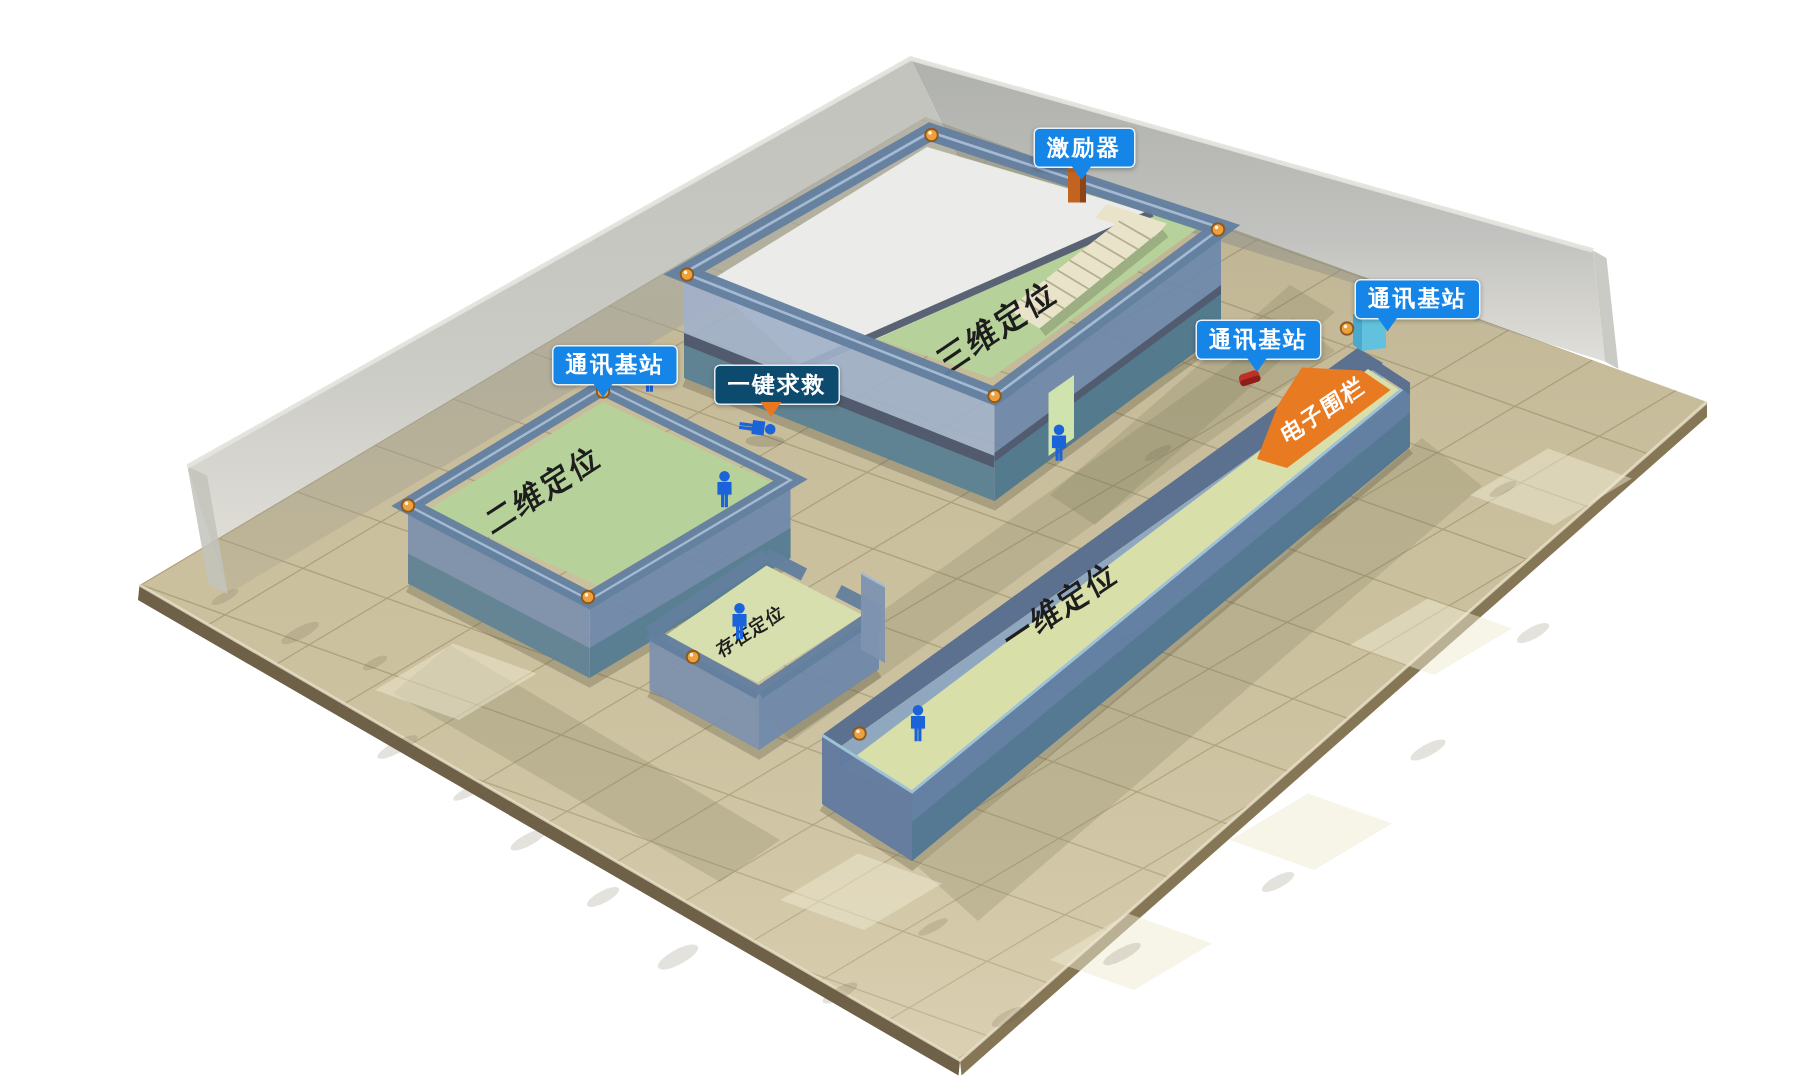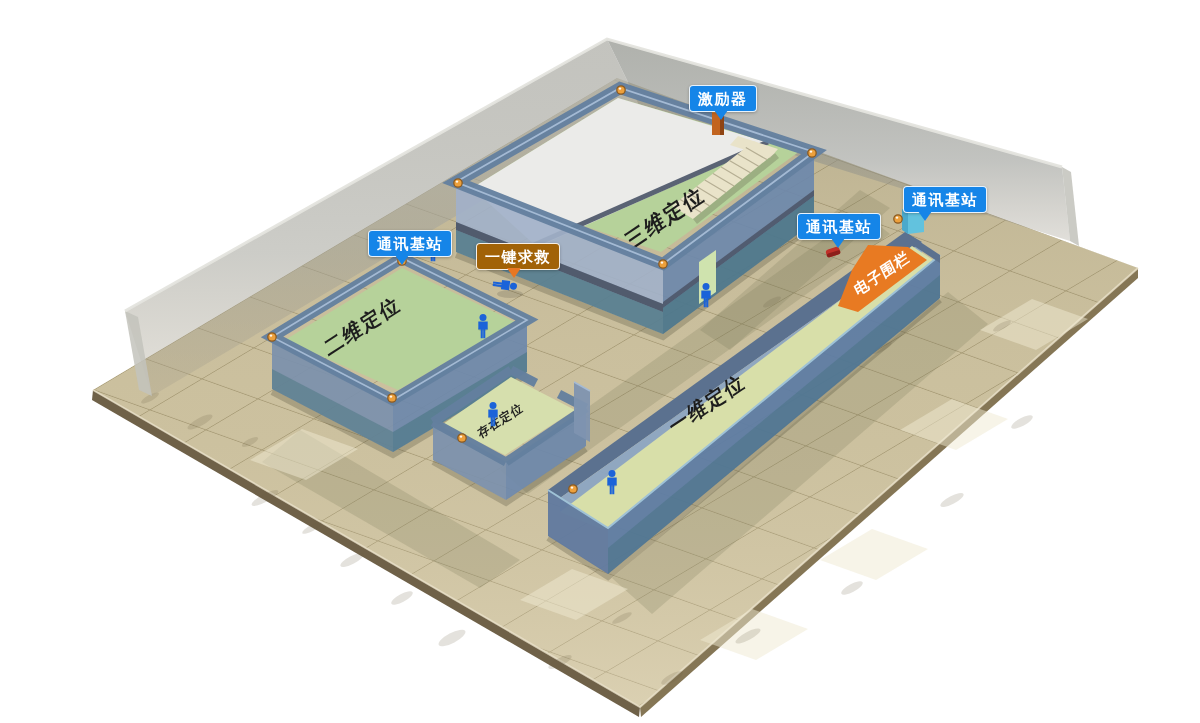--- a/index.html
+++ b/index.html
@@ -5,21 +5,21 @@
   html,body{margin:0;padding:0;}
   body{width:1200px;height:723px;background:#ffffff;position:relative;overflow:hidden;
        font-family:"Liberation Sans","DejaVu Sans",sans-serif;}
   #stage{position:absolute;left:0;top:0;width:1200px;height:723px;}
   svg{position:absolute;left:0;top:0;}
   .badge{position:absolute;display:inline-block;color:#fff;font-weight:bold;font-size:15px;
          letter-spacing:1.5px;padding:3px 8px;border-radius:4px;
          border:1px solid rgba(255,255,255,.9);box-shadow:0 1px 3px rgba(0,0,0,.25);
          white-space:nowrap;z-index:10;line-height:19px;}
   .badge.blue{background:#1585e8;}
-  .badge.orange{background:#a16207;}
+  .badge.orange{background:#0c4a6e;}
   .badge .ptr{position:absolute;bottom:-9px;width:0;height:0;
               border-left:7px solid transparent;border-right:7px solid transparent;}
   .badge.blue .ptr{border-top:10px solid #1585e8;}
   .badge.orange .ptr{border-top:10px solid #e87722;}
   .floor-label{fill:#1d1d1d;font-weight:bold;}
   .fence-label{fill:#ffffff;font-weight:bold;}
 </style>
 </head>
 <body>
 

